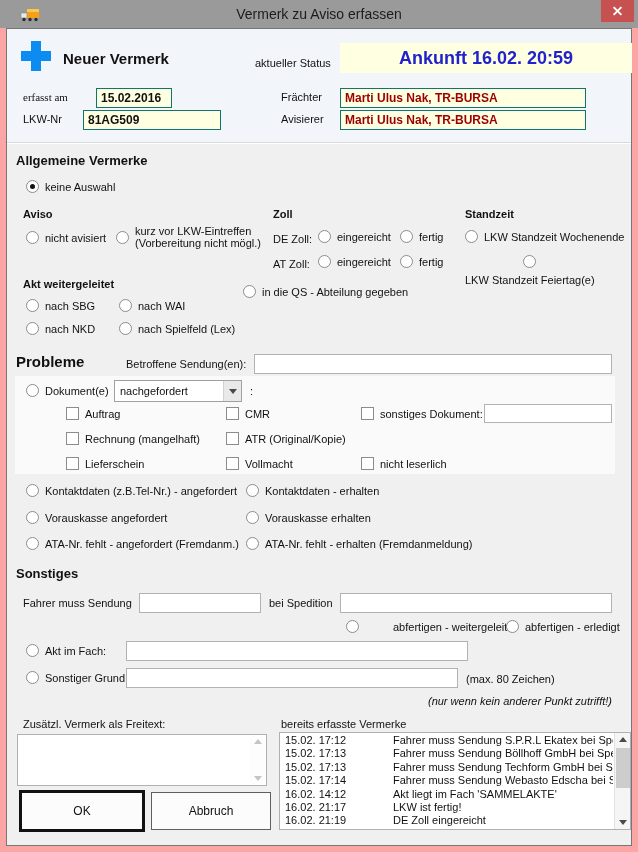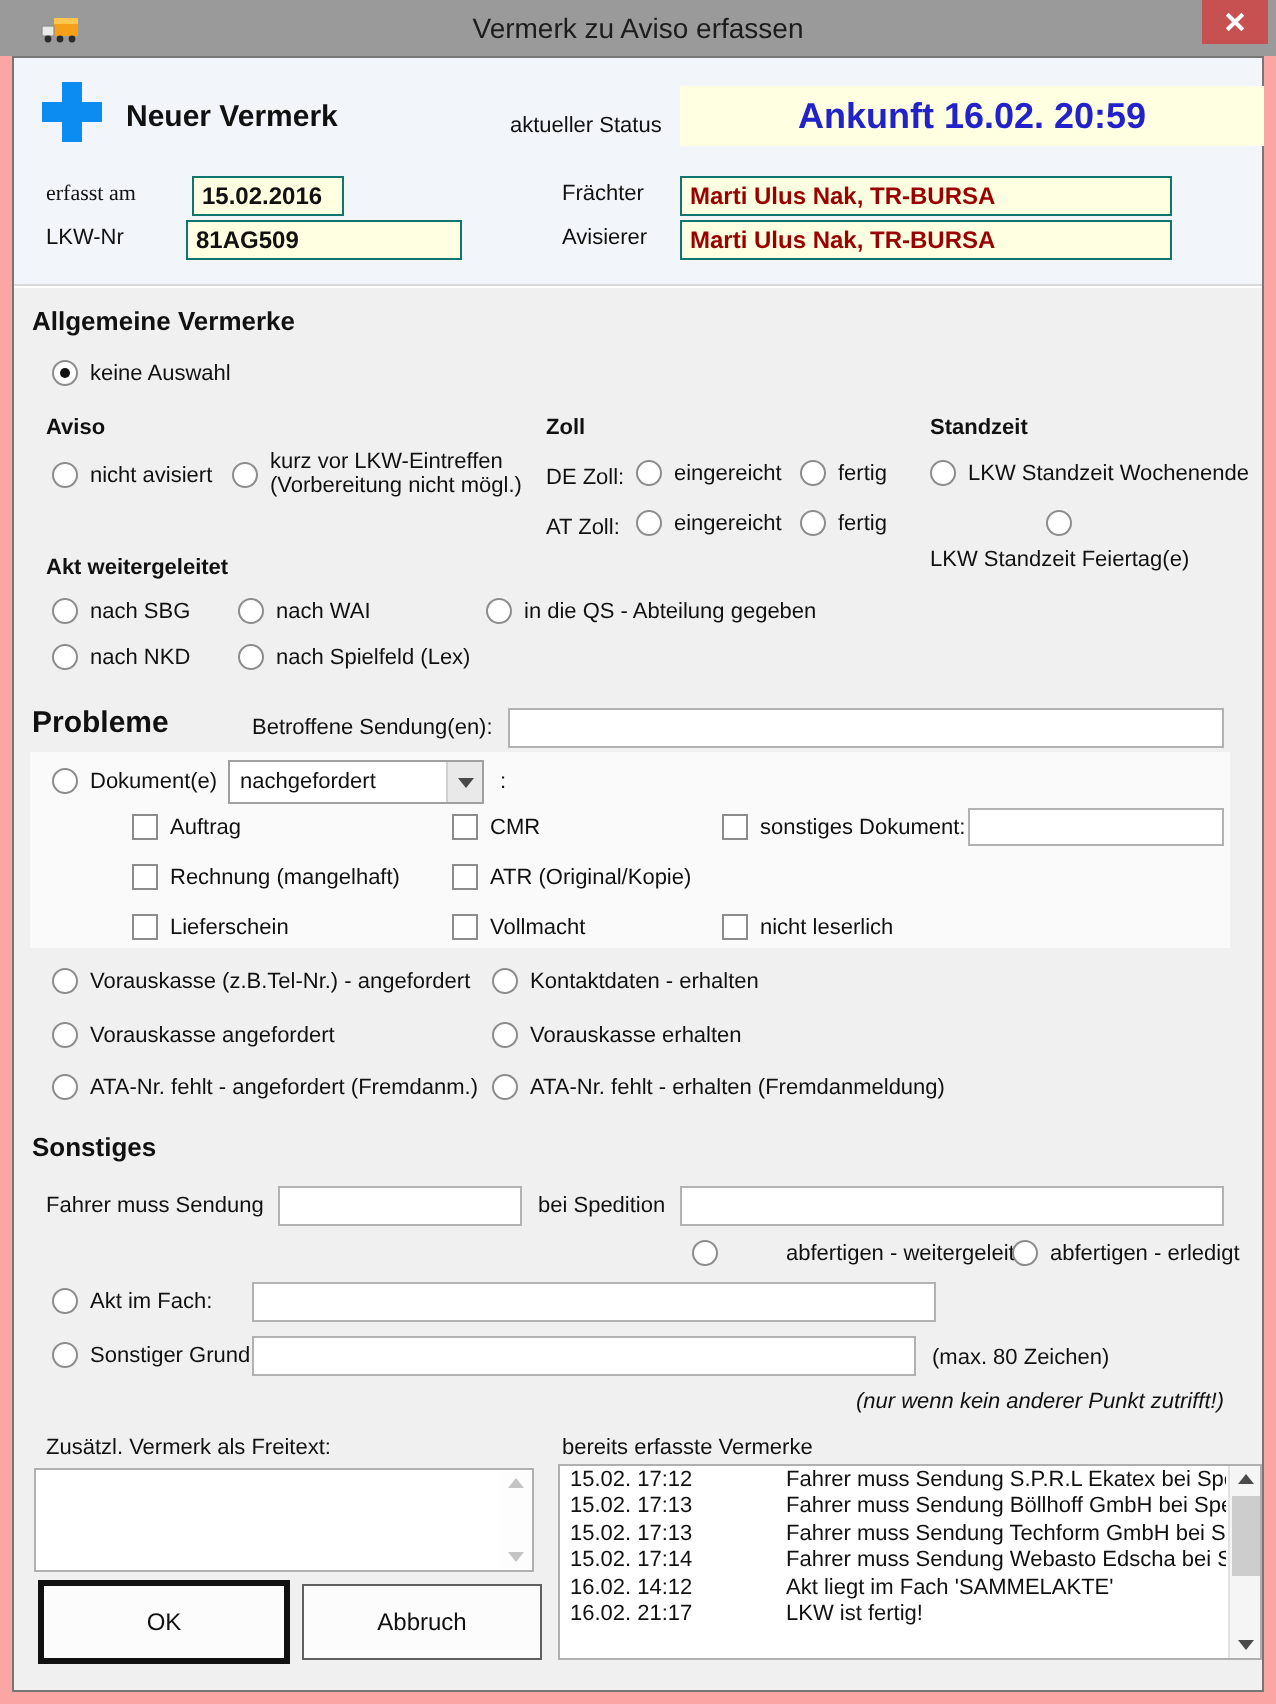--- a/index.html
+++ b/index.html
@@ -129,21 +129,21 @@
       <div class="h1big" style="left:56px;top:21px;">Neuer Vermerk</div>
       <div class="lbl" style="left:248px;top:28px;">aktueller Status</div>
       <div class="statusbox">Ankunft 16.02. 20:59</div>
 
       <div class="lbl" style="left:16px;top:62px;font-family:Liberation Serif, serif;">erfasst am</div>
       <div class="yfield" style="left:89px;top:59px;width:76px;">15.02.2016</div>
       <div class="lbl" style="left:274px;top:62px;">Frächter</div>
       <div class="yfield red" style="left:333px;top:59px;width:246px;">Marti Ulus Nak, TR-BURSA</div>
 
       <div class="lbl" style="left:16px;top:84px;">LKW-Nr</div>
-      <div class="yfield" style="left:86px;top:81px;width:138px;">81AG509</div>
+      <div class="yfield" style="left:76px;top:81px;width:138px;">81AG509</div>
       <div class="lbl" style="left:274px;top:84px;">Avisierer</div>
       <div class="yfield red" style="left:333px;top:81px;width:246px;">Marti Ulus Nak, TR-BURSA</div>
     </div>
 
     <div class="h1" style="left:9px;top:124px;">Allgemeine Vermerke</div>
 
     <div class="opt" style="left:19px;top:151px;">
       <span class="radio checked"></span>
       <span>keine Auswahl</span>
     </div>
@@ -193,21 +193,21 @@
 
     <div class="lbl b" style="left:16px;top:249px;">Akt weitergeleitet</div>
     <div class="opt" style="left:19px;top:270px;">
       <span class="radio"></span>
       <span>nach SBG</span>
     </div>
     <div class="opt" style="left:112px;top:270px;">
       <span class="radio"></span>
       <span>nach WAI</span>
     </div>
-    <div class="opt" style="left:236px;top:270px;justify-content:flex-end;">
+    <div class="opt" style="left:236px;top:256px;justify-content:flex-end;">
       <span class="radio"></span>
       <span>in die QS - Abteilung gegeben</span>
     </div>
     <div class="opt" style="left:19px;top:293px;">
       <span class="radio"></span>
       <span>nach NKD</span>
     </div>
     <div class="opt" style="left:112px;top:293px;">
       <span class="radio"></span>
       <span>nach Spielfeld (Lex)</span>
@@ -262,21 +262,21 @@
       <span class="check"></span>
       <span>Vollmacht</span>
     </div>
     <div class="opt" style="left:354px;top:428px;">
       <span class="check"></span>
       <span>nicht leserlich</span>
     </div>
 
     <div class="opt" style="left:19px;top:455px;">
       <span class="radio"></span>
-      <span>Vorauskasse (z.B.Tel-Nr.) - angefordert</span>
+      <span>Kontaktdaten (z.B.Tel-Nr.) - angefordert</span>
     </div>
     <div class="opt" style="left:239px;top:455px;">
       <span class="radio"></span>
       <span>Kontaktdaten - erhalten</span>
     </div>
     <div class="opt" style="left:19px;top:482px;">
       <span class="radio"></span>
       <span>Vorauskasse angefordert</span>
     </div>
     <div class="opt" style="left:239px;top:482px;">
@@ -350,20 +350,24 @@
             <span class="ltime">15.02. 17:14</span>
             <span class="ltext">Fahrer muss Sendung Webasto Edscha bei Spedition Sc</span>
           </div>
         <div class="lrow">
             <span class="ltime">16.02. 14:12</span>
             <span class="ltext">Akt liegt im Fach 'SAMMELAKTE'</span>
           </div>
         <div class="lrow">
             <span class="ltime">16.02. 21:17</span>
             <span class="ltext">LKW ist fertig!</span>
+          </div>
+        <div class="lrow">
+            <span class="ltime">16.02. 21:19</span>
+            <span class="ltext">DE Zoll eingereicht</span>
           </div>
       </div>
       <div class="lscroll">
         <span class="tri-up up"></span>
         <span class="lthumb"></span>
         <span class="tri-down down"></span>
       </div>
     </div>
 
     <div class="btn btn-ok">OK</div>

